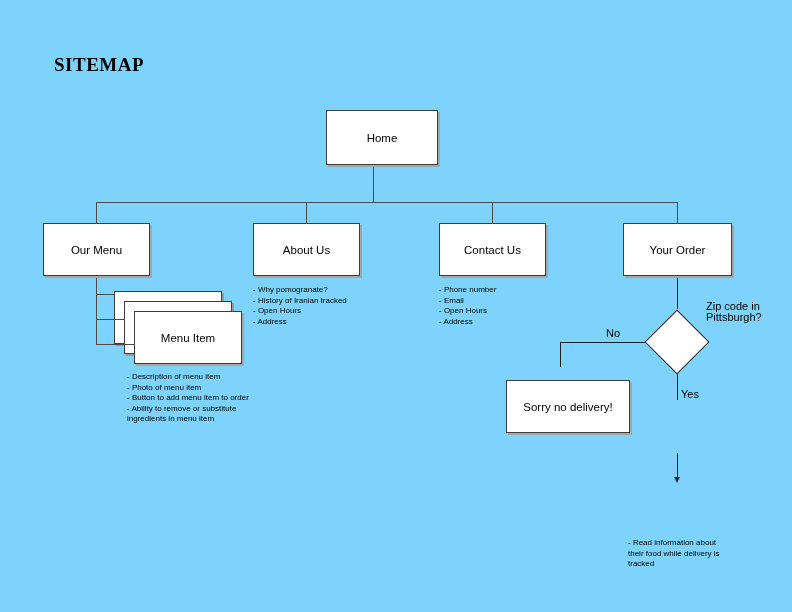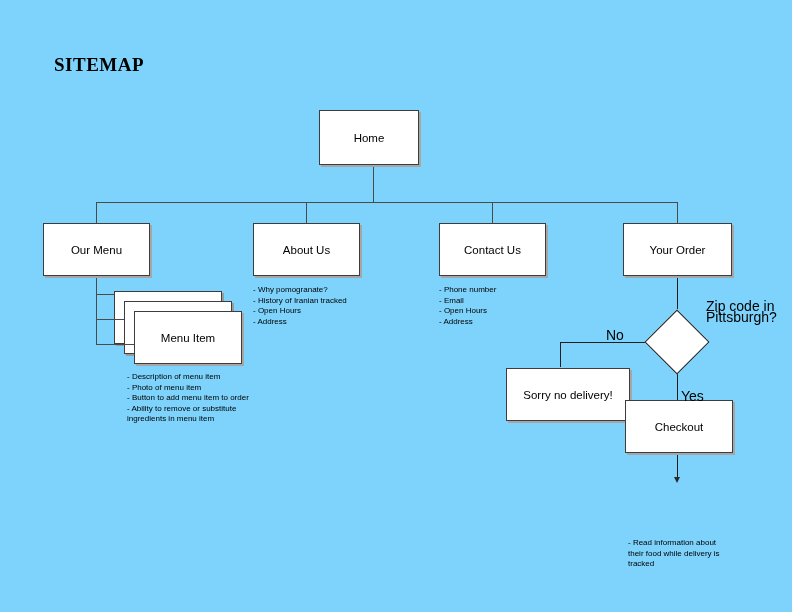--- a/index.html
+++ b/index.html
@@ -98,39 +98,39 @@
   .note {
     position: absolute;
     font-size: 8px;
     line-height: 10.5px;
     color: #000000;
     white-space: pre-line;
     z-index: 5;
   }
   .edge-label {
     position: absolute;
-    font-size: 14px;
+    font-size: 11px;
     color: #000000;
     white-space: nowrap;
     z-index: 5;
   }
   .edge-label.multi {
     line-height: 11px;
     white-space: pre-line;
     text-align: left;
   }
 </style>
 </head>
 <body>
 
 <div id="canvas">
 
   <div class="title">SITEMAP</div>
 
-  <div class="node" style="left:319px; top:110px; width:100px; height:55px;">
+  <div class="node" style="left:326px; top:110px; width:112px; height:55px;">
     <span>Home</span>
   </div>
 
   <div class="ln-v" style="left:373px; top:165px; height:37px;"></div>
 
   <div class="ln-h" style="left:96px; top:202px; width:581px;"></div>
 
   <div class="ln-v" style="left:96px; top:202px; height:21px;"></div>
   <div class="ln-v" style="left:306px; top:202px; height:21px;"></div>
   <div class="ln-v" style="left:492px; top:202px; height:21px;"></div>
@@ -187,31 +187,28 @@
   <div class="diamond" style="left:654px; top:319px; width:46px; height:46px;"></div>
 
   <div class="edge-label multi" style="left:706px; top:301px;">Zip code in
 Pittsburgh?</div>
 
   <div class="ln-h ln-dark" style="left:560px; top:342px; width:94px;"></div>
   <div class="ln-v ln-dark" style="left:560px; top:342px; height:25px;"></div>
 
   <div class="edge-label" style="left:606px; top:327px;text-align:center;">No</div>
 
-  <div class="node" style="left:506px; top:368px; width:124px; height:53px;">
+  <div class="node" style="left:506px; top:380px; width:124px; height:53px;">
     <span>Sorry no delivery!</span>
   </div>
 
   <div class="ln-v ln-dark" style="left:677px; top:365px; height:35px;"></div>
 
   <div class="edge-label" style="left:681px; top:380px;margin-top:8px;">Yes</div>
 
-  <div class="node" style="left:625px; top:400px; width:108px; height:53px;">
-    <span>Checkout</span>
-  </div>
 
   <div class="ln-v ln-dark" style="left:677px; top:453px; height:26px;"></div>
   <div class="arrow-down" style="left:674px; top:477px;"></div>
 
 
   <div class="note" style="left:628px; top:538px; width:150px;">- Read information about
 their food while delivery is
 tracked</div>
 
 </div>

